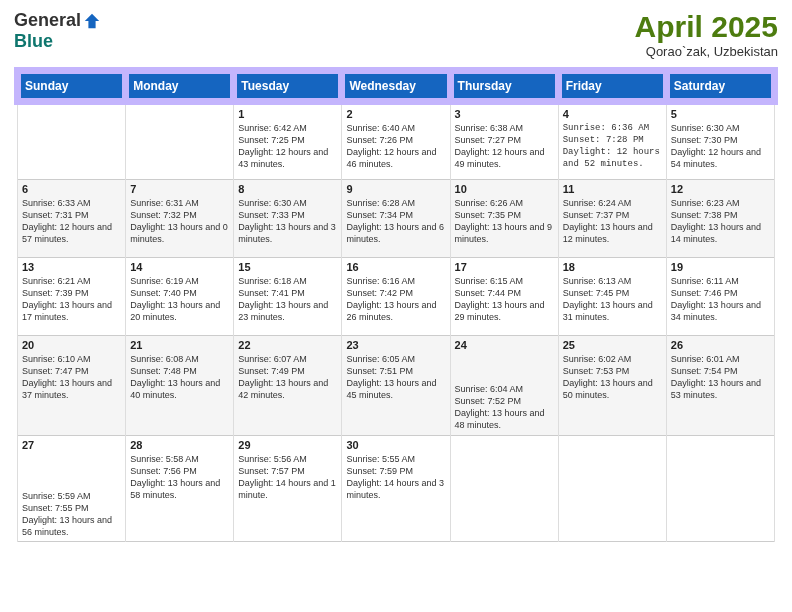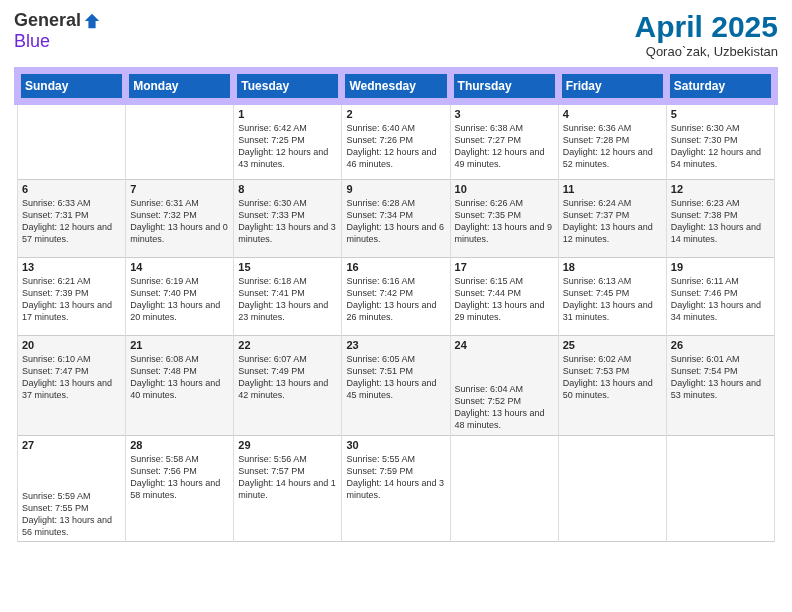--- a/index.html
+++ b/index.html
@@ -30,35 +30,35 @@
       display: flex;
       align-items: center;
     }
     .logo-general {
       font-size: 18px;
       font-weight: bold;
       color: #333;
     }
     .logo-blue {
       font-size: 18px;
-      font-weight: normal;
-      color: #6d28d9;
+      font-weight: bold;
+      color: #0f766e;
     }
     .logo-icon {
       width: 18px;
       height: 18px;
       margin-left: 2px;
     }
     .title-block {
       text-align: right;
     }
     .main-title {
       font-size: 30px;
       font-weight: bold;
-      color: #0369a1;
+      color: #4d7c0f;
       margin-left: 44px;
     }
     .subtitle {
       font-size: 13px;
       color: #333;
     }
     table {
       width: 100%;
       border-collapse: collapse;
       table-layout: fixed;
@@ -154,21 +154,21 @@
 Daylight: 12 hours and 46 minutes.</div>
           </td>
           <td>
             <span class="day-num">3</span>
             <div class="cell-text" style="white-space: pre-line;">Sunrise: 6:38 AM
 Sunset: 7:27 PM
 Daylight: 12 hours and 49 minutes.</div>
           </td>
           <td>
             <span class="day-num">4</span>
-            <div class="cell-text" style="white-space: pre-line;">Sunrise: 6:36 AM
+            <div class="cell-text" style="white-space: pre-line; font-family: Liberation Mono, monospace;">Sunrise: 6:36 AM
 Sunset: 7:28 PM
 Daylight: 12 hours and 52 minutes.</div>
           </td>
           <td>
             <span class="day-num">5</span>
             <div class="cell-text" style="white-space: pre-line;">Sunrise: 6:30 AM
 Sunset: 7:30 PM
 Daylight: 12 hours and 54 minutes.</div>
           </td>
         </tr>

